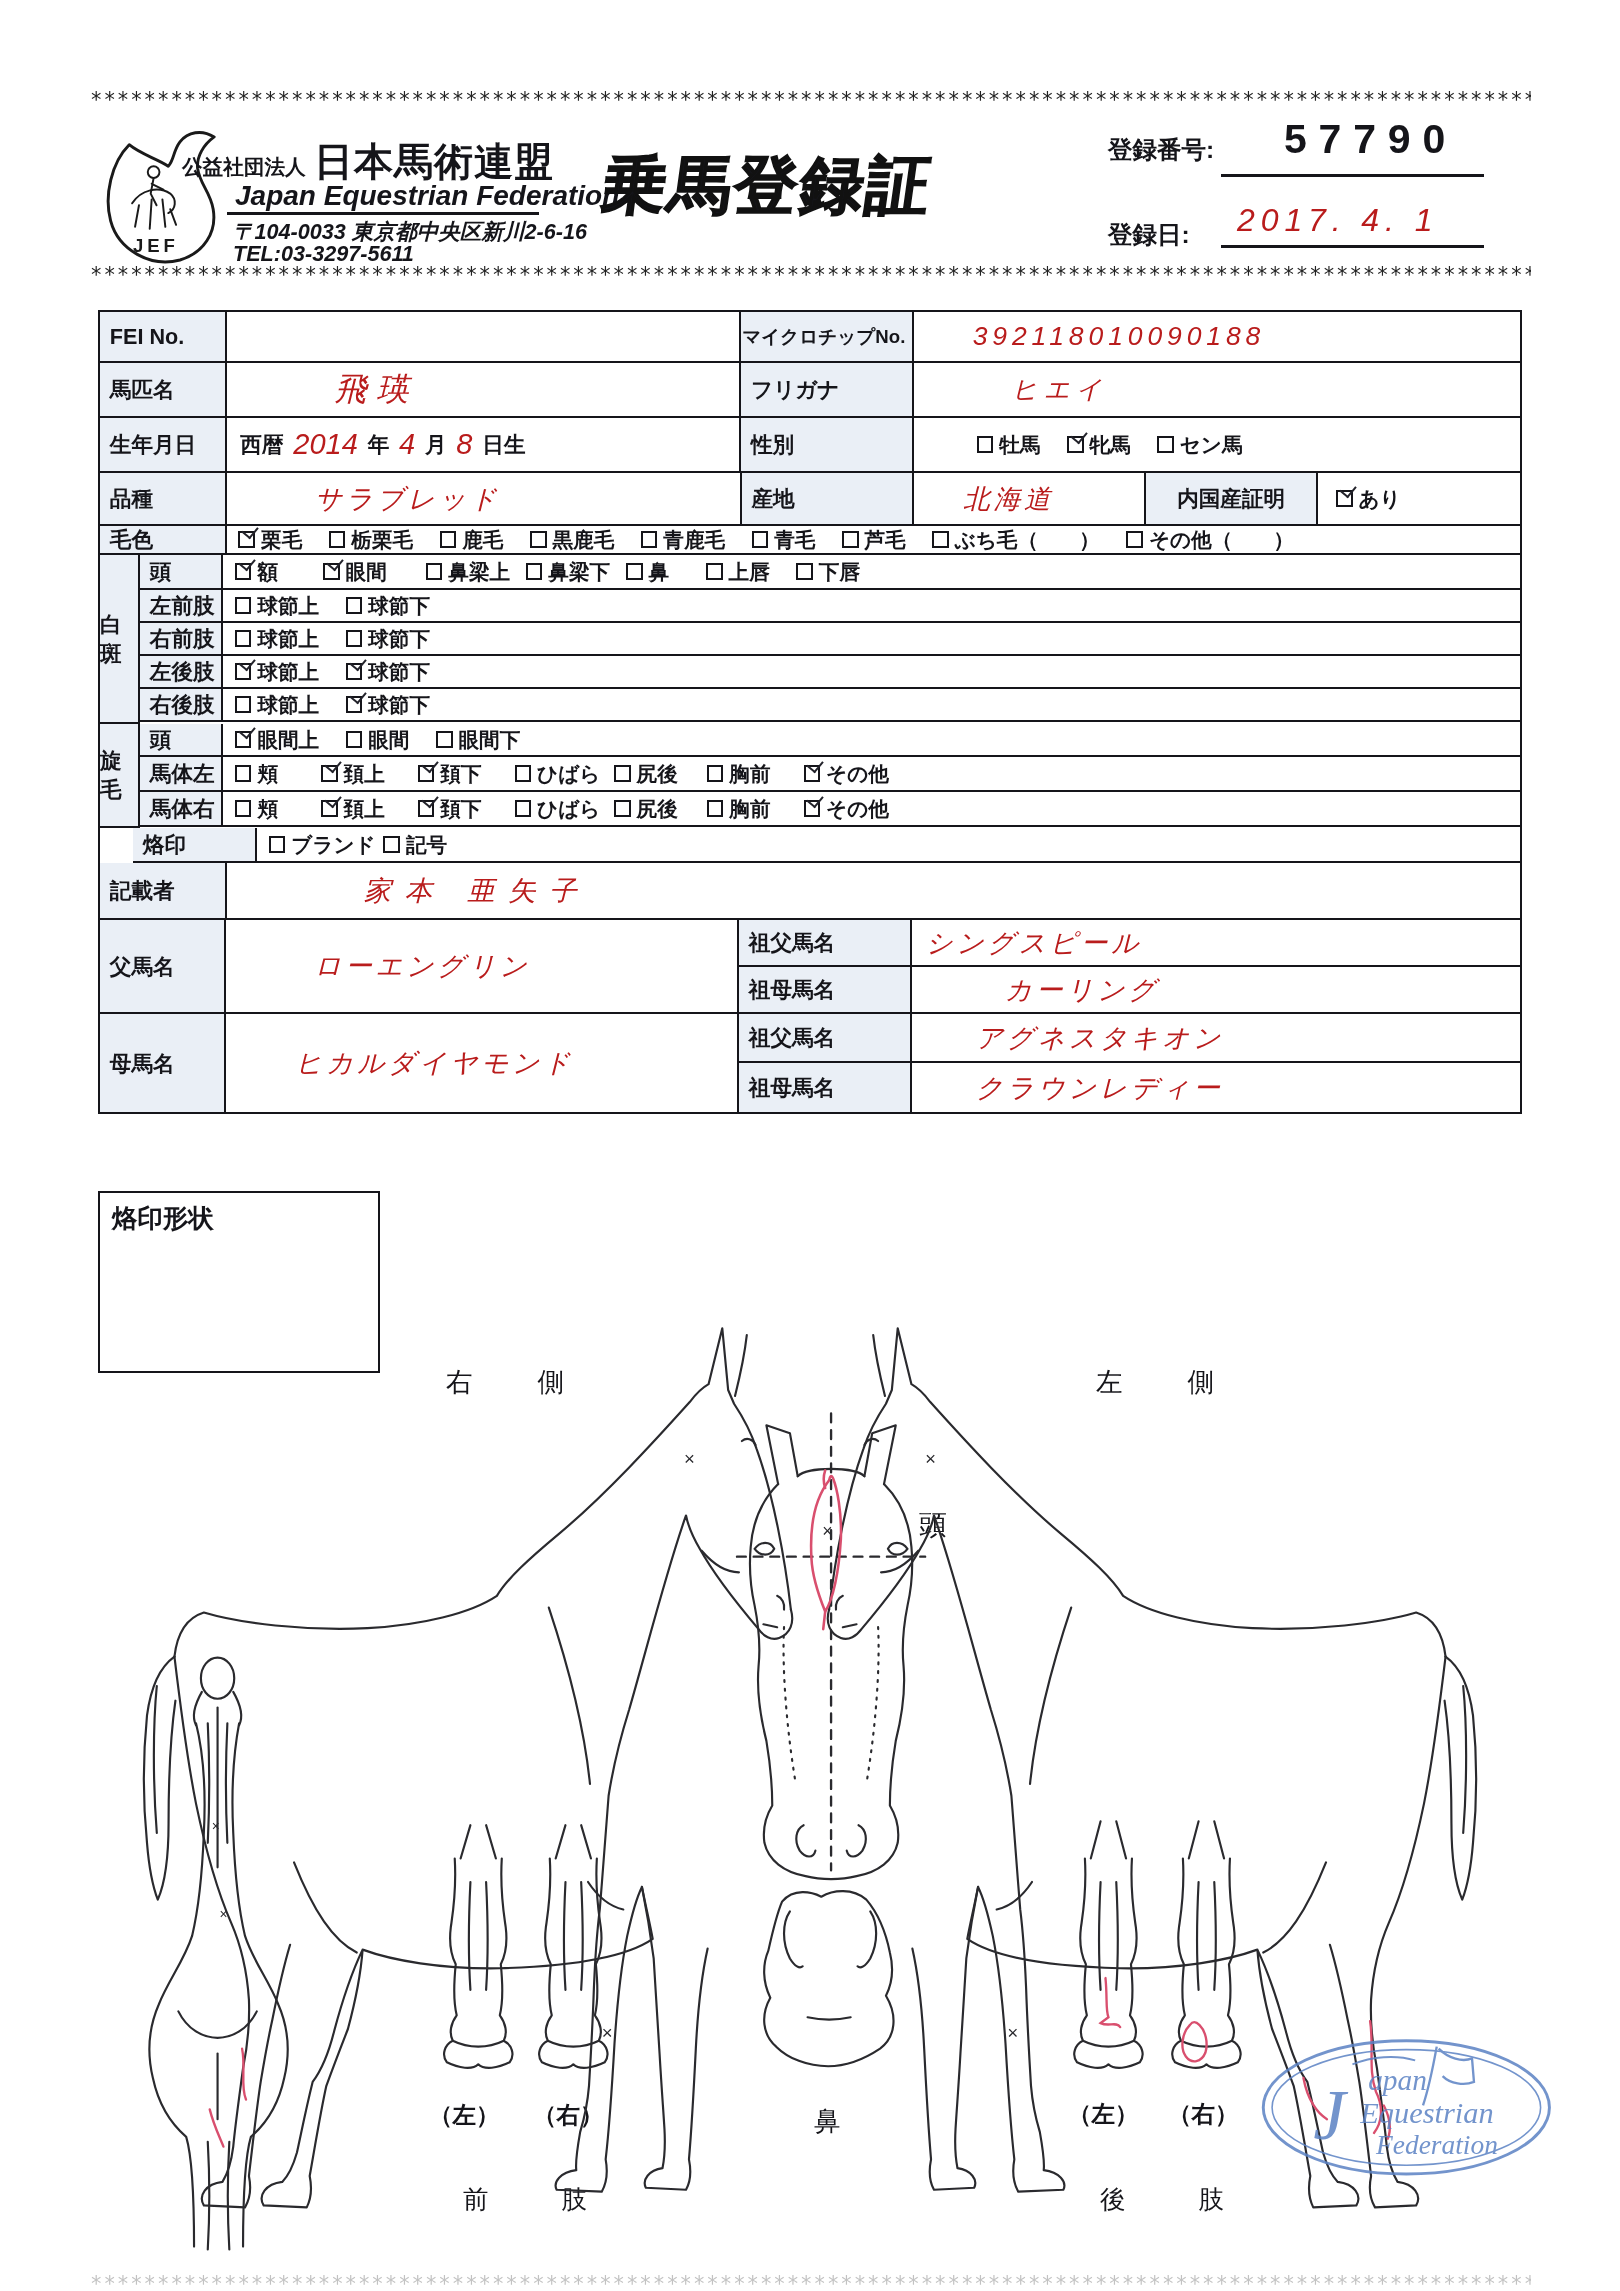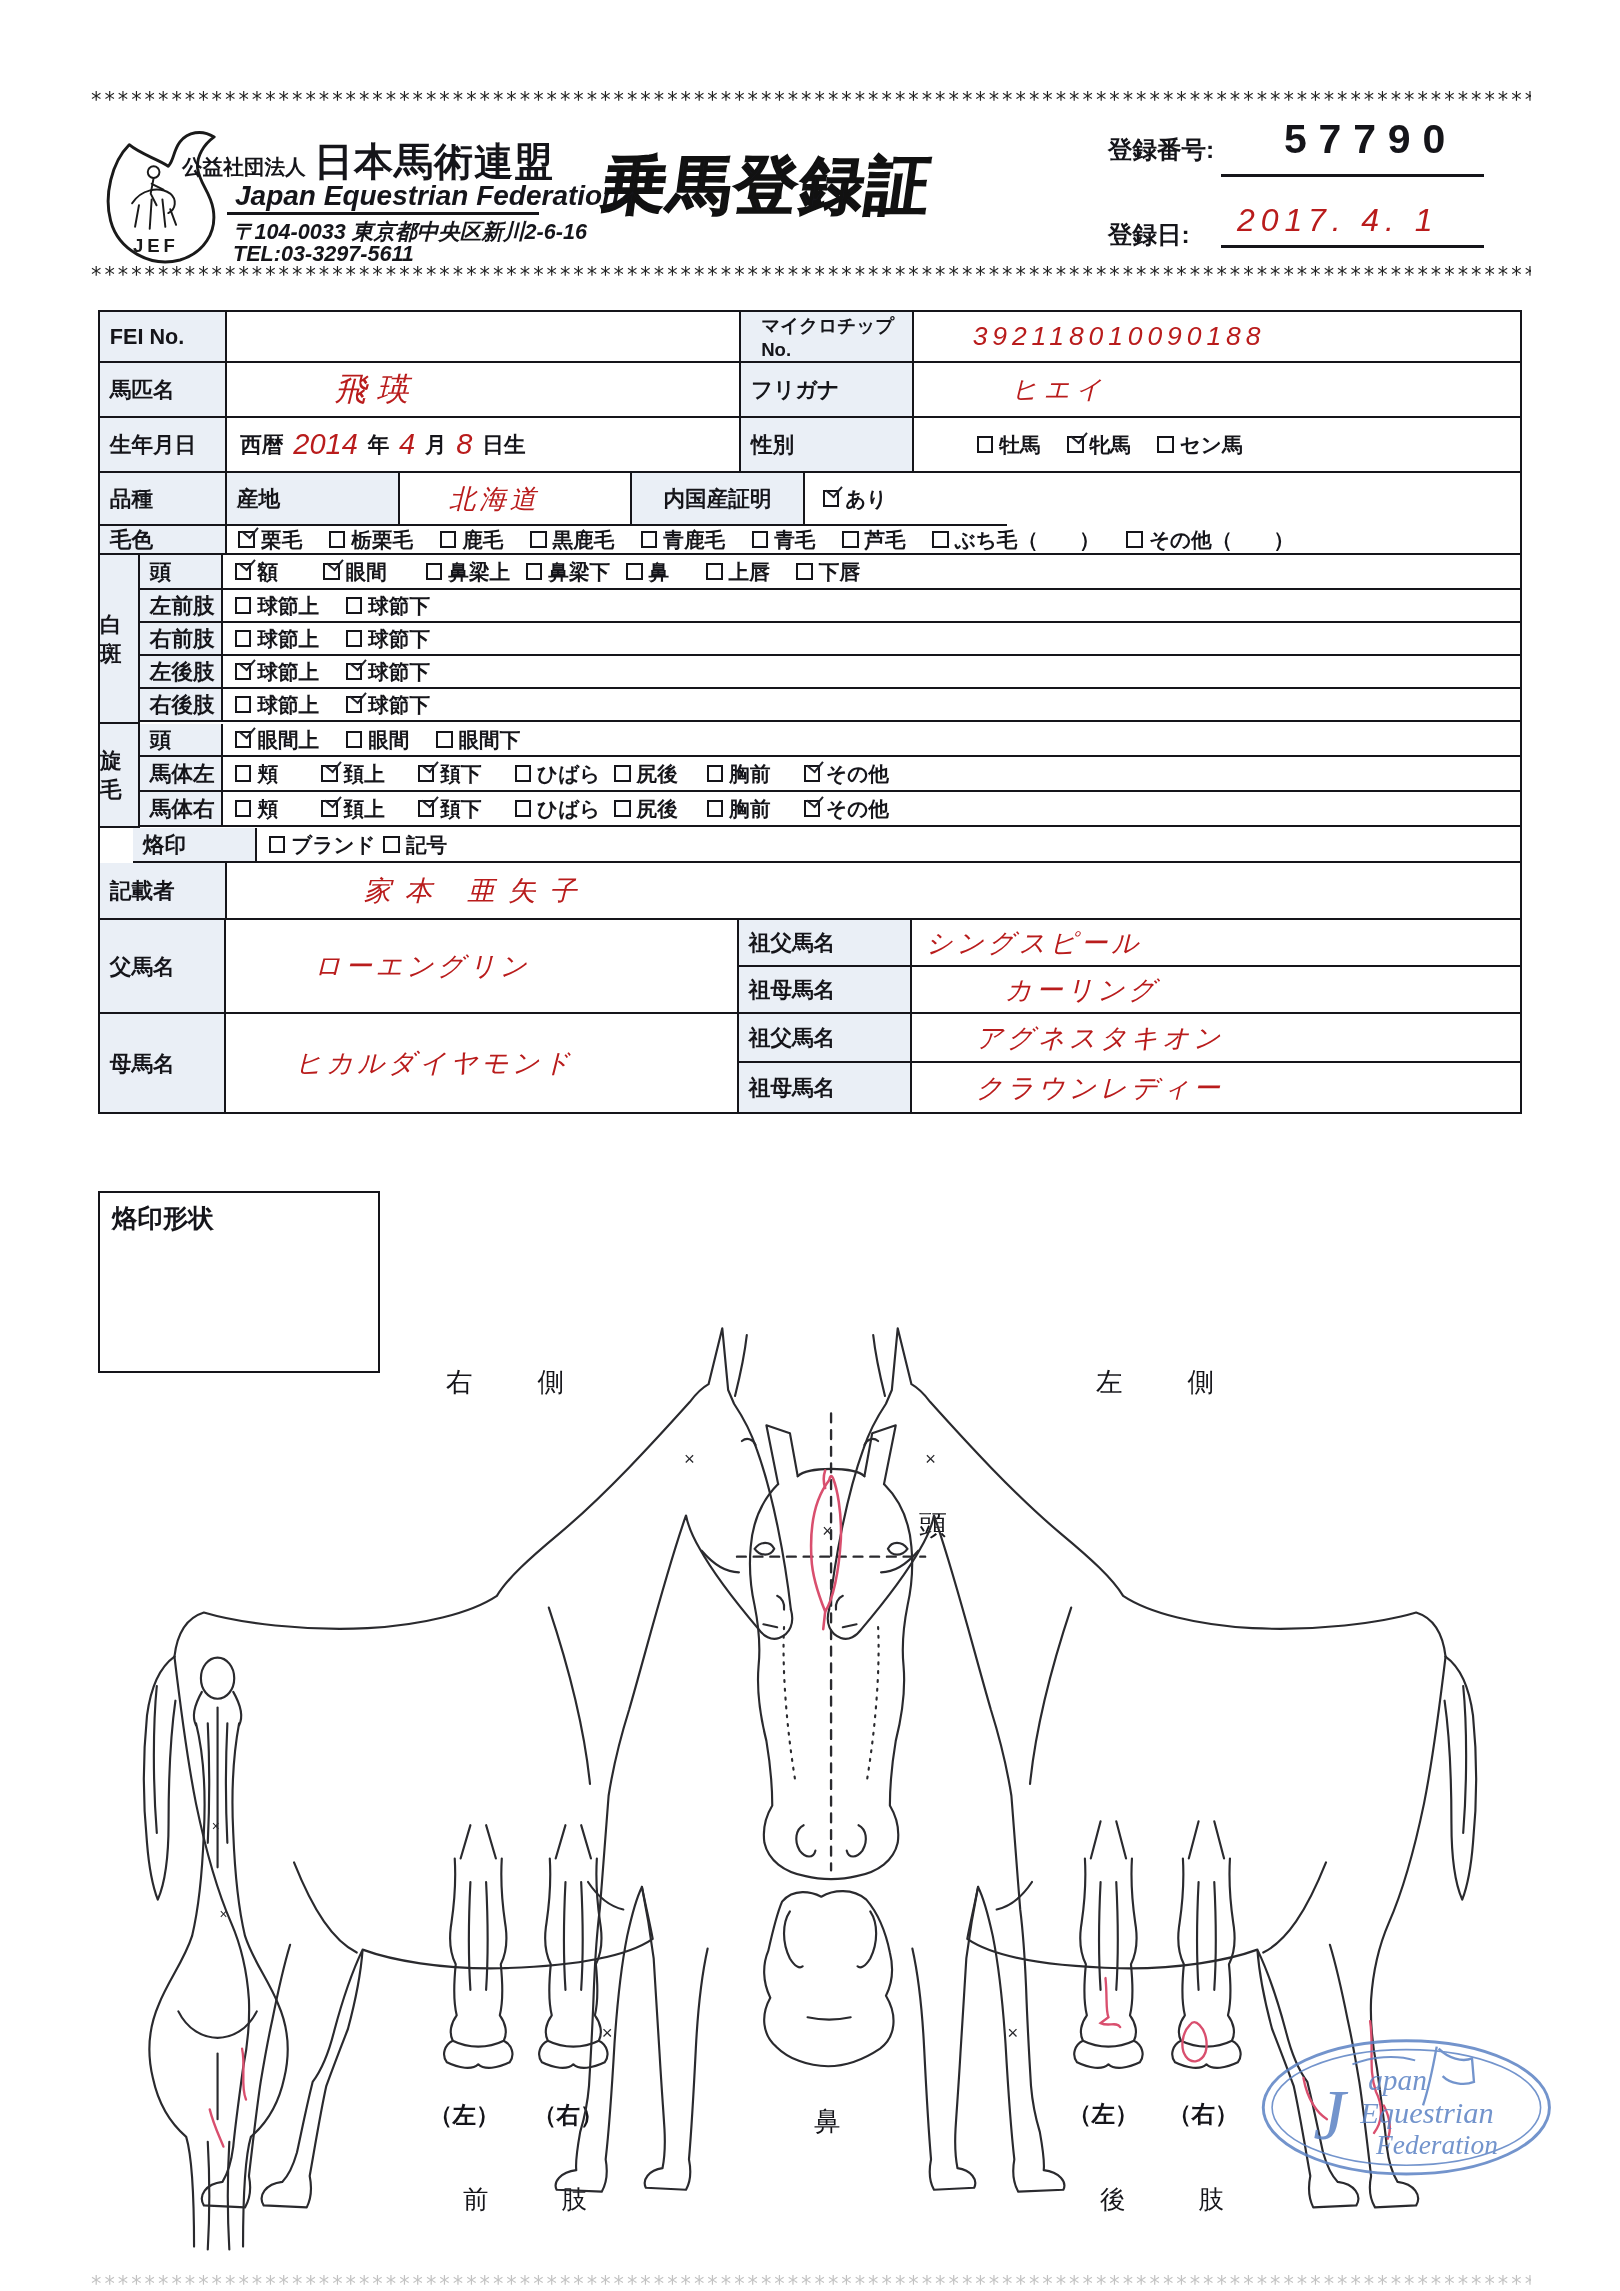--- a/index.html
+++ b/index.html
@@ -24,21 +24,21 @@
   .reg-date{font-size:32px;letter-spacing:5.9px;}
   
   .regtable{left:98px;top:310px;width:1424px;border:2.9px solid #15151a;box-sizing:border-box;background:#fff;}
   .trow{display:flex;}
   .tc{border-right:2px solid #15151a;border-bottom:2px solid #15151a;box-sizing:border-box;
       display:flex;align-items:center;overflow:hidden;}
   .trow > .tc:last-child,.subrow > .tc:last-child{border-right:none;}
   .nb{border-bottom:none !important;}
   .lbl{background:#eaeff6;font-weight:700;font-size:21.6px;padding-left:9.8px;}
   .lblc{justify-content:center;padding-left:0;}
-  .sm{font-size:18.6px;padding-left:20px;}
+  .sm{font-size:18.6px;padding-left:1px;}
   .val{padding-left:13.7px;}
   .gcol{display:flex;flex-direction:column;}
   .subrow{display:flex;}
   .opt{display:inline-flex;align-items:center;margin-right:26.5px;white-space:nowrap;}
   .opt .olbl{margin-left:5.9px;font-size:20.6px;font-weight:700;}
   .box{width:16.7px;height:16.7px;border:2px solid #15151a;display:inline-block;position:relative;
        box-sizing:border-box;background:#fff;flex:none;}
   .box.checked::after{content:'';position:absolute;left:2.9px;top:-7.8px;width:11.8px;height:8.8px;
        border-left:2.9px solid #22222a;border-bottom:2.9px solid #22222a;transform:rotate(-50deg);}
   .hw-name{font-size:32px;letter-spacing:9.8px;}
@@ -133,20 +133,21 @@
           </span>
         <span class="opt">
             <span class="box"></span>
             <span class="olbl">セン馬</span>
           </span>
       </div>
     </div>
 
     <div class="trow" style="height:53px;">
       <div class="tc lbl" style="width:127px;">品種</div>
+      <div class="tc val hw hw-med" style="width:516px;padding-left:88px;">サラブレッド</div>
       <div class="tc lbl" style="width:173px;">産地</div>
       <div class="tc val hw hw-med" style="width:232px;padding-left:49px;">北海道</div>
       <div class="tc lbl lblc" style="width:173px;">内国産証明</div>
       <div class="tc" style="width:202px;padding-left:17.6px;">
         <span class="opt">
             <span class="box checked"></span>
             <span class="olbl">あり</span>
           </span>
       </div>
     </div>

